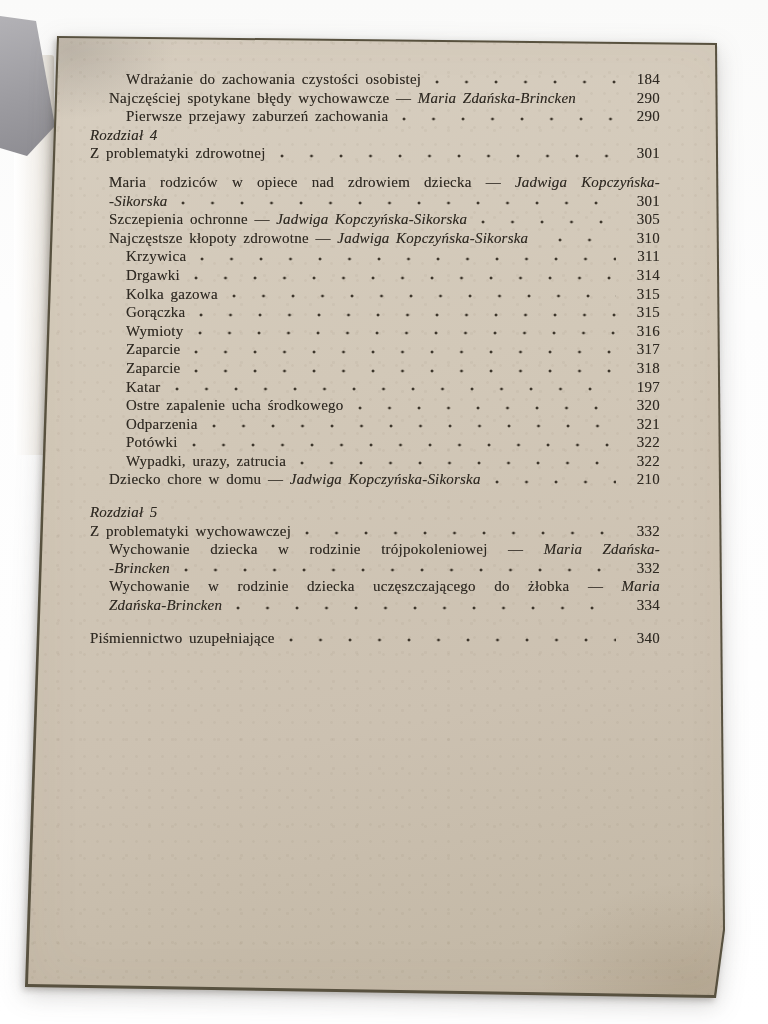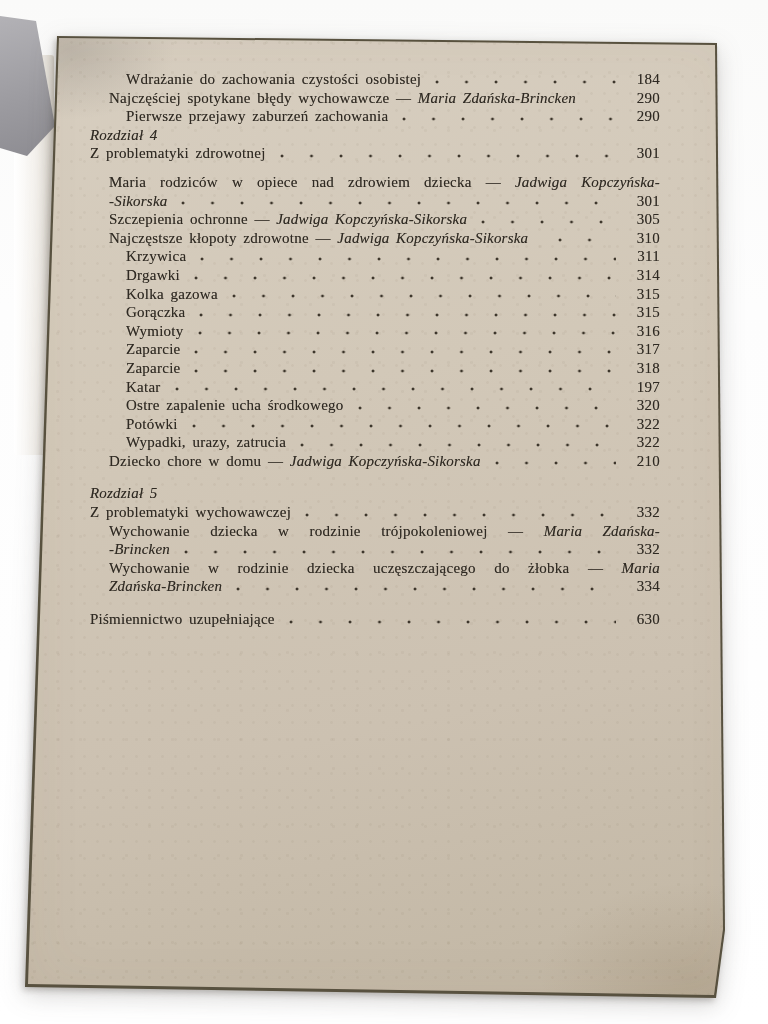--- a/index.html
+++ b/index.html
@@ -146,20 +146,25 @@
               <span class="t"><span>Katar</span></span>
               <span class="leader dots"></span>
               <span class="num">197</span>
             </div>
             <div class="row ind2">
               <span class="t"><span>Ostre zapalenie ucha środkowego</span></span>
               <span class="leader dots"></span>
               <span class="num">320</span>
             </div>
             <div class="row ind2">
+              <span class="t"><span>Odparzenia</span></span>
+              <span class="leader dots"></span>
+              <span class="num">321</span>
+            </div>
+            <div class="row ind2">
               <span class="t"><span>Potówki</span></span>
               <span class="leader dots"></span>
               <span class="num">322</span>
             </div>
             <div class="row ind2">
               <span class="t"><span>Wypadki, urazy, zatrucia</span></span>
               <span class="leader dots"></span>
               <span class="num">322</span>
             </div>
             <div class="row ind1">
@@ -187,19 +192,19 @@
               <span class="t"><span>Wychowanie w rodzinie dziecka uczęszczającego do żłobka — </span><i>Maria</i></span>
             </div>
             <div class="row ind1">
               <span class="t"><i>Zdańska-Brincken</i></span>
               <span class="leader dots"></span>
               <span class="num">334</span>
             </div>
             <div class="row ind0 mt-md">
               <span class="t"><span>Piśmiennictwo uzupełniające</span></span>
               <span class="leader dots"></span>
-              <span class="num">630</span>
+              <span class="num">340</span>
             </div>
           </div>
       </div>
     </div>
   </div>
 </div>
 
 </body></html>

